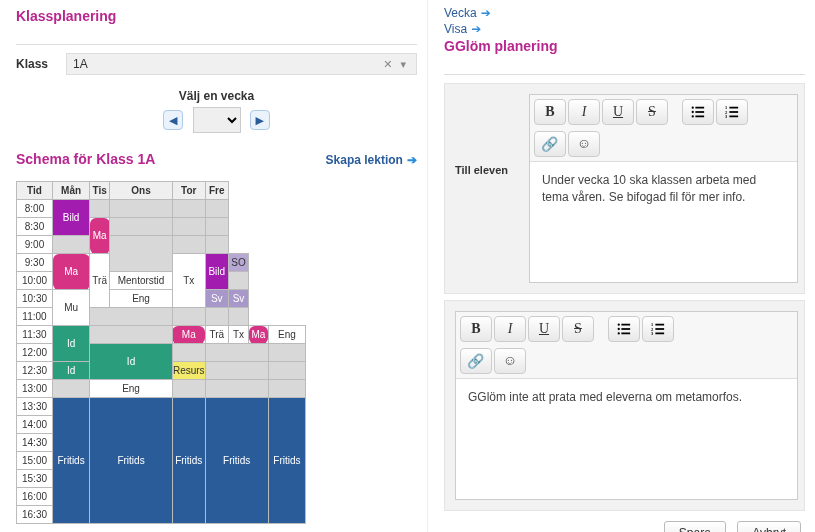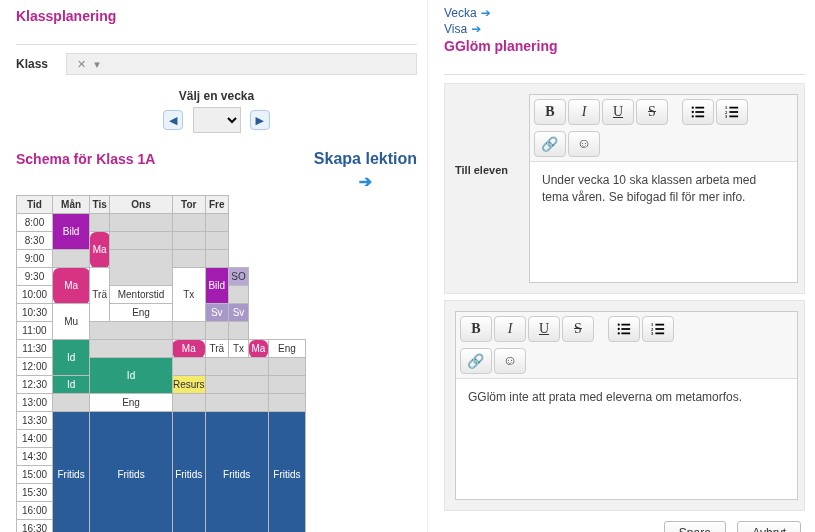--- a/index.html
+++ b/index.html
@@ -41,21 +41,21 @@
     width: 20px; height: 20px; border: 1px solid #aecbe8; background: #eaf3fb;
     color: #2a5c9a; font-size: 11px; border-radius: 4px; cursor: pointer;
     vertical-align: middle;
   }
   .week-select {
     display: inline-block; height: 20px; border: 1px solid #ccc; padding: 12px 4px;
     font-size: 11px; vertical-align: middle; margin: 0 6px;
   }
 
   .schedule-header { display: flex; align-items: baseline; margin-bottom: 4px; }
-  .schedule-header .link { margin-left: auto; color: #2a5c9a; font-weight: bold; font-size: 16px; display:flex; align-items:center; gap:4px; cursor:pointer;flex-direction:column; }
+  .schedule-header .link { margin-left: auto; color: #2a5c9a; font-weight: bold; font-size: 12px; display:flex; align-items:center; gap:4px; cursor:pointer; }
   .arrow-icon { color:#2a8cd8; }
 
   table.schedule { border-collapse: collapse; width: 290px; }
   table.schedule th, table.schedule td {
     border: 1px solid #bbb; font-size: 10px; text-align: center;
     height: 18px; padding: 0;
   }
   table.schedule th { background: #efefef; font-weight: bold; }
   table.schedule td.time { background: #fff; width: 36px; font-weight: normal; }
   .c-grey { background: #d8d8d8; }
@@ -100,20 +100,21 @@
 </head>
 <body>
 
 <div class="main">
   <div class="left">
     <h2 class="section">Klassplanering</h2>
 
     <div class="klass-row">
       <label>Klass</label>
       <div class="klass-select">
+        <span class="klass-val">1A</span>
         <span class="x-icon">✕</span>
         <span class="dd-icon">▾</span>
       </div>
     </div>
 
     <div class="week-picker">
       <div class="week-picker-title">Välj en vecka</div>
       <span class="nav-btn">◀</span>
       <select class="week-select">
         <option>v18</option>

